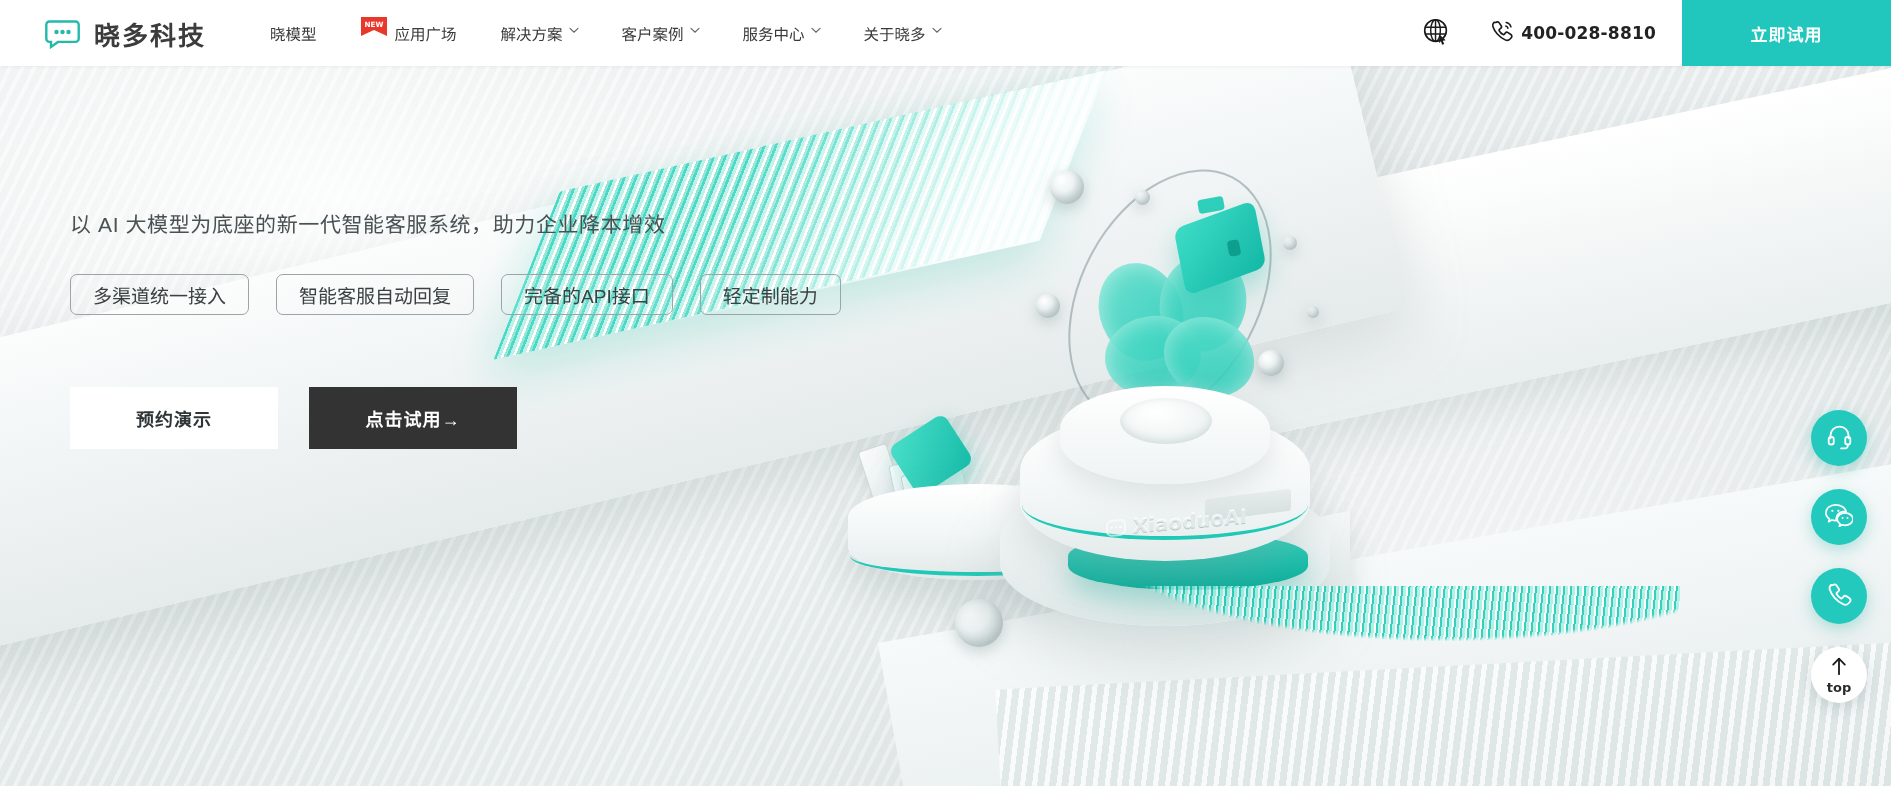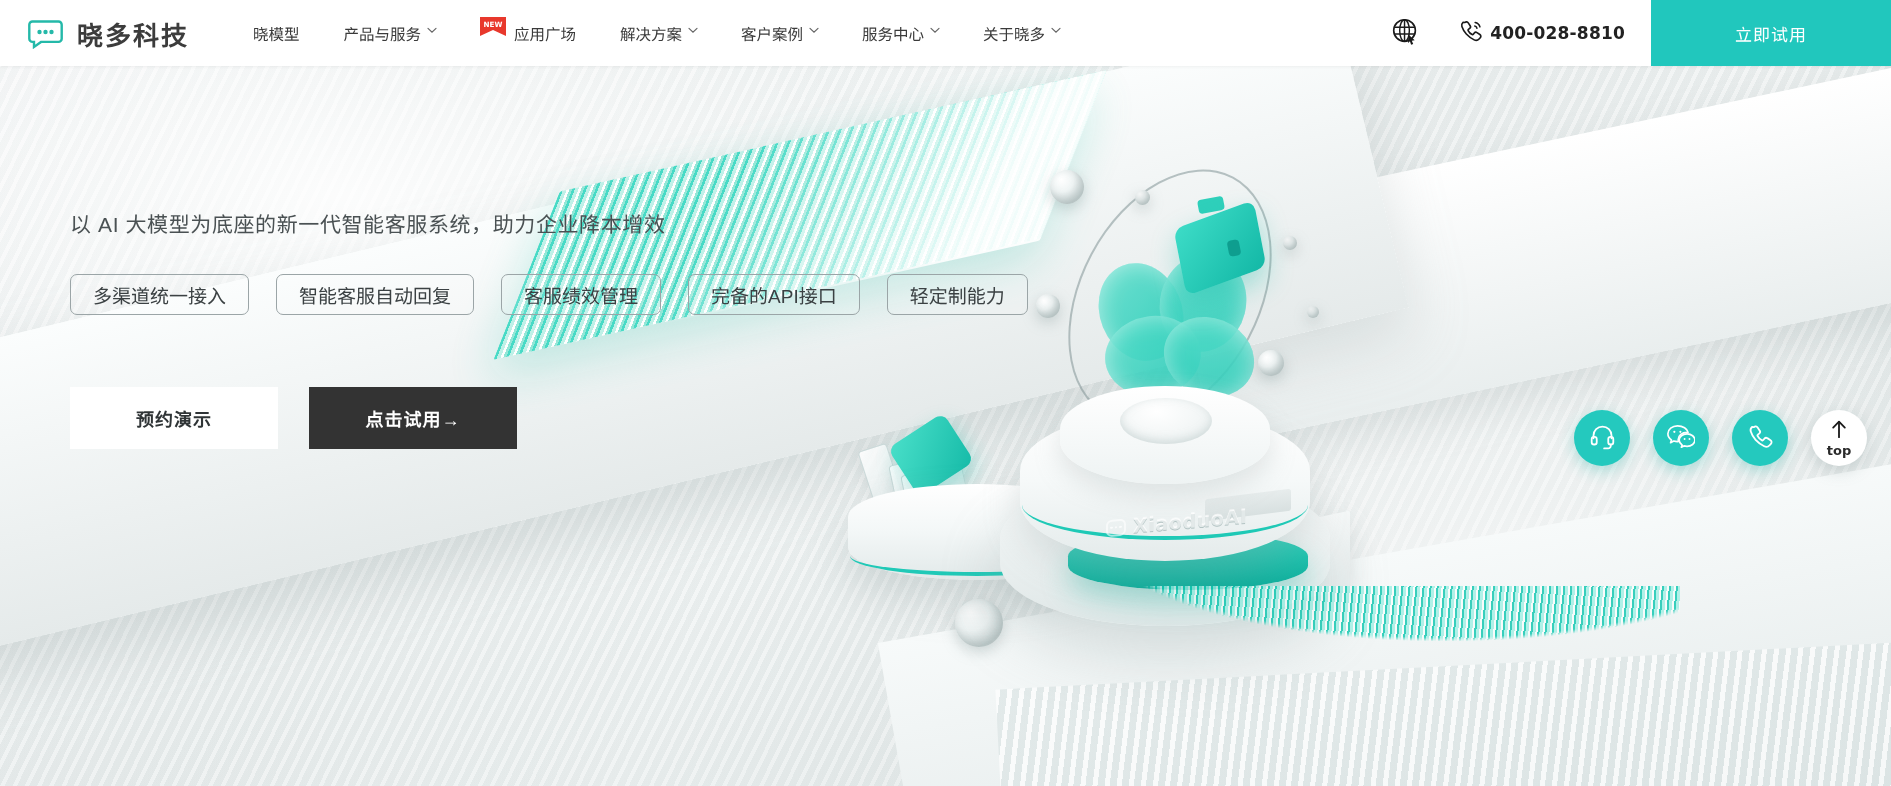--- a/index.html
+++ b/index.html
@@ -12,21 +12,21 @@
   }
 
   
   .header{
     position:relative;z-index:60;
     height:66px;width:1891px;
     background:#ffffff;
     display:flex;align-items:center;
     box-shadow:0 1px 3px rgba(0,0,0,.05);
   }
-  .brand{display:flex;align-items:center;gap:13px;padding-left:27px;cursor:pointer;}
+  .brand{display:flex;align-items:center;gap:13px;padding-left:44px;cursor:pointer;}
   .brand-logo{width:37px;height:31px;flex:0 0 auto;}
   .brand-name{
     font-size:26px;font-weight:700;color:#3c3c3c;letter-spacing:2px;
     font-family:"DejaVu Sans","Liberation Sans",sans-serif;
   }
 
   .nav{display:flex;align-items:flex-start;margin-left:42px;height:66px;}
   .nav-item{
     position:relative;display:flex;align-items:center;gap:6px;
     height:66px;padding:0 22px;cursor:pointer;
@@ -48,23 +48,23 @@
   }
   .phone-num{
     font-size:17px;font-weight:700;color:#222;letter-spacing:.2px;
     font-family:"DejaVu Sans","Liberation Sans",sans-serif;
   }
   .login-block{
     display:flex;align-items:center;gap:9px;padding:0 30px;cursor:pointer;height:66px;
     font-size:15.5px;color:#3a3a3a;
   }
   .trial-btn{
-    width:240px;height:66px;background:#21c7bd;
+    width:209px;height:66px;background:#21c7bd;
     display:flex;align-items:center;justify-content:center;
-    color:#fff;font-size:17px;font-weight:400;letter-spacing:1px;cursor:pointer;border:0;
+    color:#fff;font-size:17px;font-weight:700;letter-spacing:1px;cursor:pointer;border:0;
     font-family:"Liberation Sans",sans-serif;
   }
 
   
   .hero{
     position:relative;width:1891px;height:720px;overflow:hidden;
     background:
       linear-gradient(118deg,#eceff0 0%,#e9eded 22%,#f2f5f5 44%,#e8ecec 60%,#eef1f1 78%,#e6eaea 100%);
   }
   
@@ -306,21 +306,21 @@
     width:208px;height:62px;display:flex;align-items:center;justify-content:center;
     font-size:18px;font-weight:700;cursor:pointer;border:0;letter-spacing:1px;
     font-family:"Liberation Sans",sans-serif;
   }
   .cta-dark{background:#333333;color:#ffffff;}
   .cta-light{background:#ffffff;color:#2f3436;}
 
   
   .side-rail{
     position:absolute;right:24px;top:344px;z-index:80;
-    display:flex;align-items:center;gap:23px;
+    display:flex;flex-direction:column;align-items:center;gap:23px;
   }
   .fab{
     width:56px;height:56px;border-radius:50%;background:#24c9be;
     display:flex;align-items:center;justify-content:center;cursor:pointer;
     box-shadow:0 5px 16px rgba(40,180,170,.35);
   }
   .fab-top{
     width:56px;height:56px;border-radius:50%;background:#ffffff;
     display:flex;flex-direction:column;align-items:center;justify-content:center;
     cursor:pointer;gap:1px;
@@ -347,28 +347,20 @@
     </span>
     <span class="brand-name">晓多科技</span>
   </div>
 
   <nav class="nav">
 
     <div class="nav-item">
       <span>晓模型</span>
     </div>
 
-    <div class="nav-item">
-      <span>产品与服务</span>
-      <span class="caret">
-        <svg viewBox="0 0 10 7" width="10" height="7">
-            <path d="M1 1.4 L5 5.2 L9 1.4" fill="none" stroke="#666" stroke-width="1.2" stroke-linecap="round"></path>
-          </svg>
-      </span>
-    </div>
 
     <div class="nav-item">
       <span class="newbadge">
         <svg viewBox="0 0 26 19" width="26" height="19">
           <path d="M0 0 H26 V19 L13 13 L0 19 Z" fill="#e8382c"></path>
           <text x="13" y="9.6" text-anchor="middle" fill="#ffffff" font-size="7.2" font-weight="700" font-family="DejaVu Sans, sans-serif">NEW</text>
         </svg>
       </span>
       <span>应用广场</span>
     </div>
@@ -497,21 +489,20 @@
   <div class="wave2"></div>
   <div class="wave"></div>
 
   <div class="hero-content">
 
     <p class="hero-sub">以 AI 大模型为底座的新一代智能客服系统，助力企业降本增效</p>
 
     <div class="tag-row">
       <span class="tag">多渠道统一接入</span>
       <span class="tag">智能客服自动回复</span>
-      <span class="tag">客服绩效管理</span>
       <span class="tag">完备的API接口</span>
       <span class="tag">轻定制能力</span>
     </div>
 
     <div class="cta-row">
       <button class="cta cta-light">预约演示</button>
       <button class="cta cta-dark">点击试用→</button>
     </div>
   </div>
 

